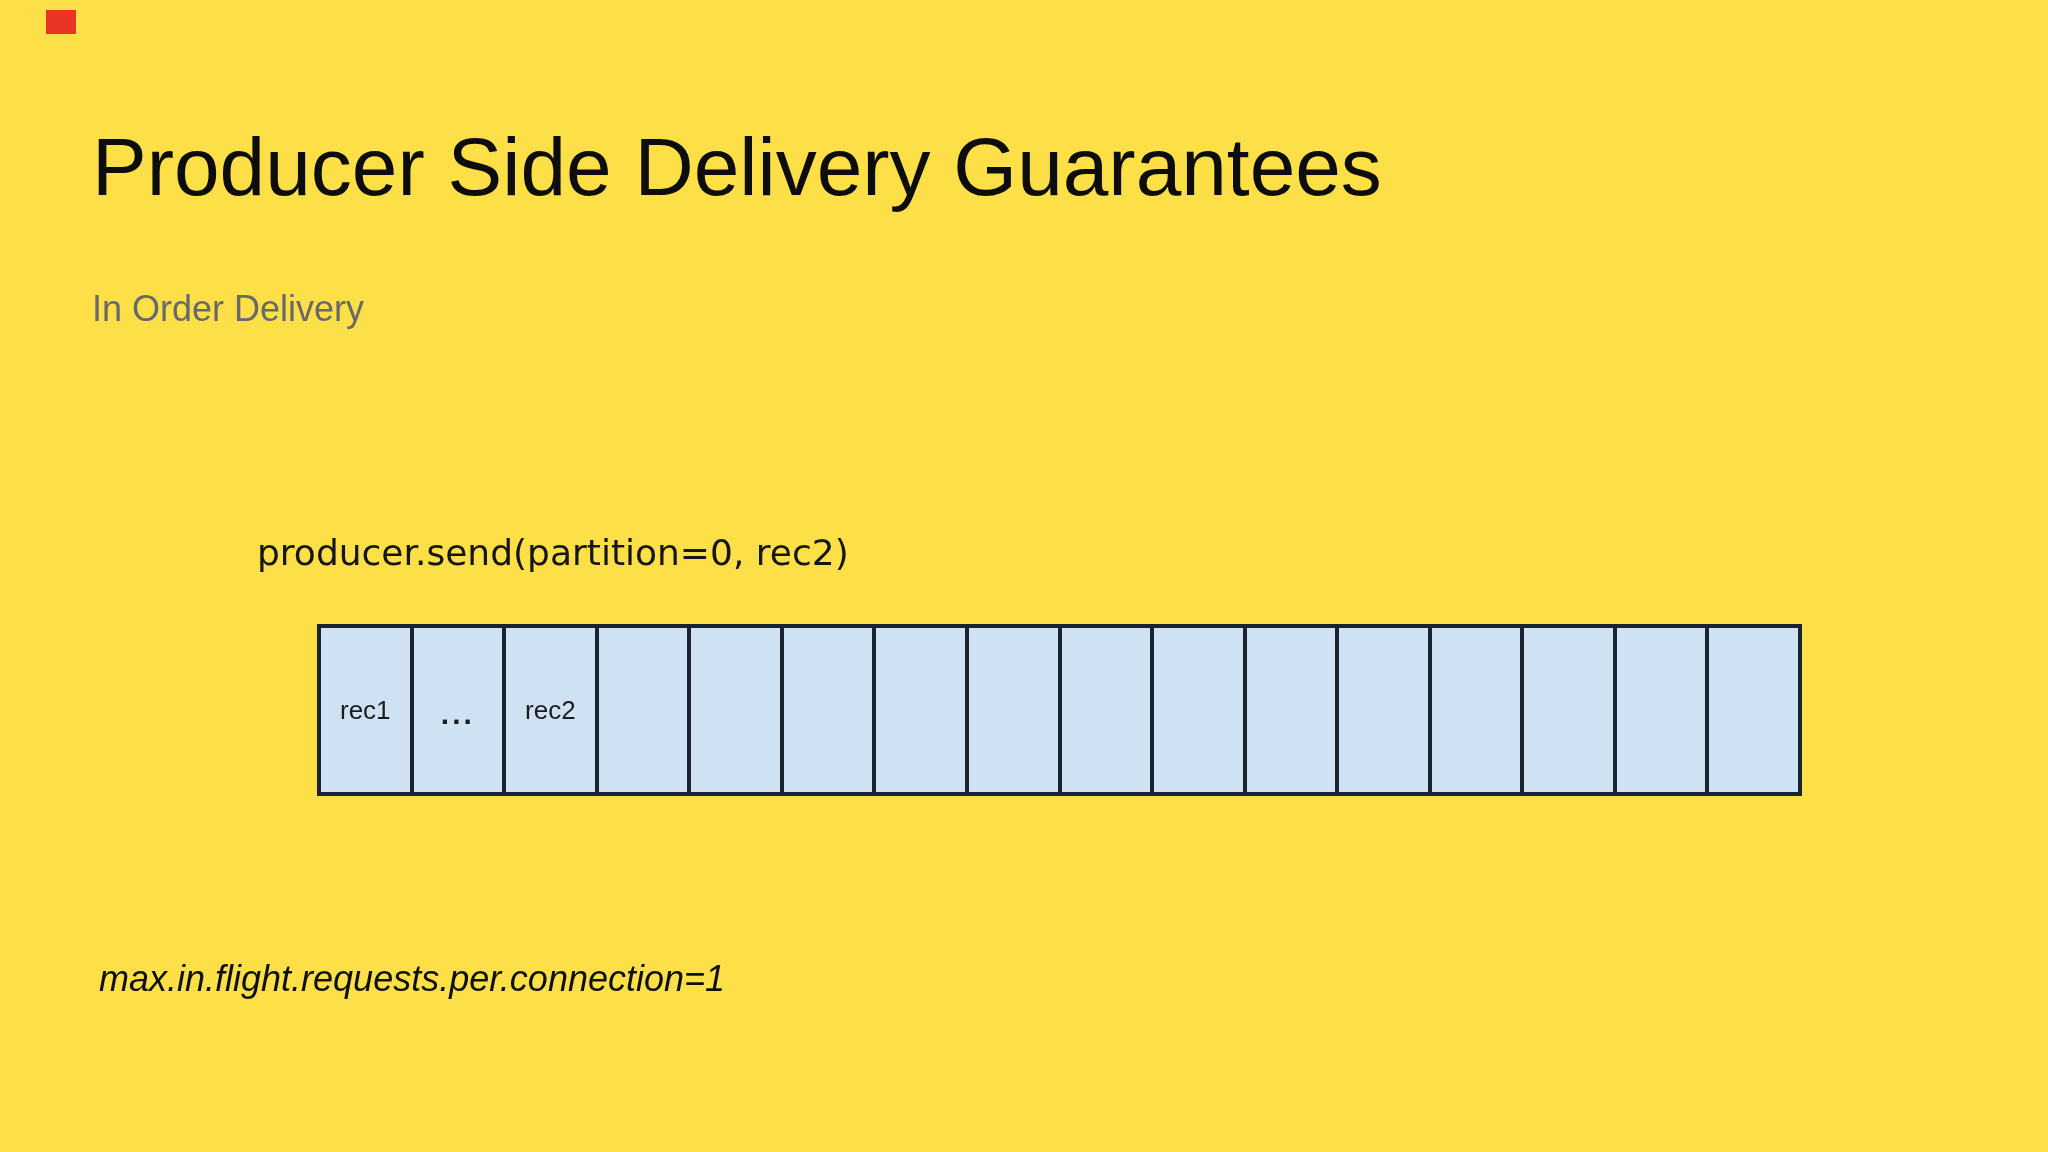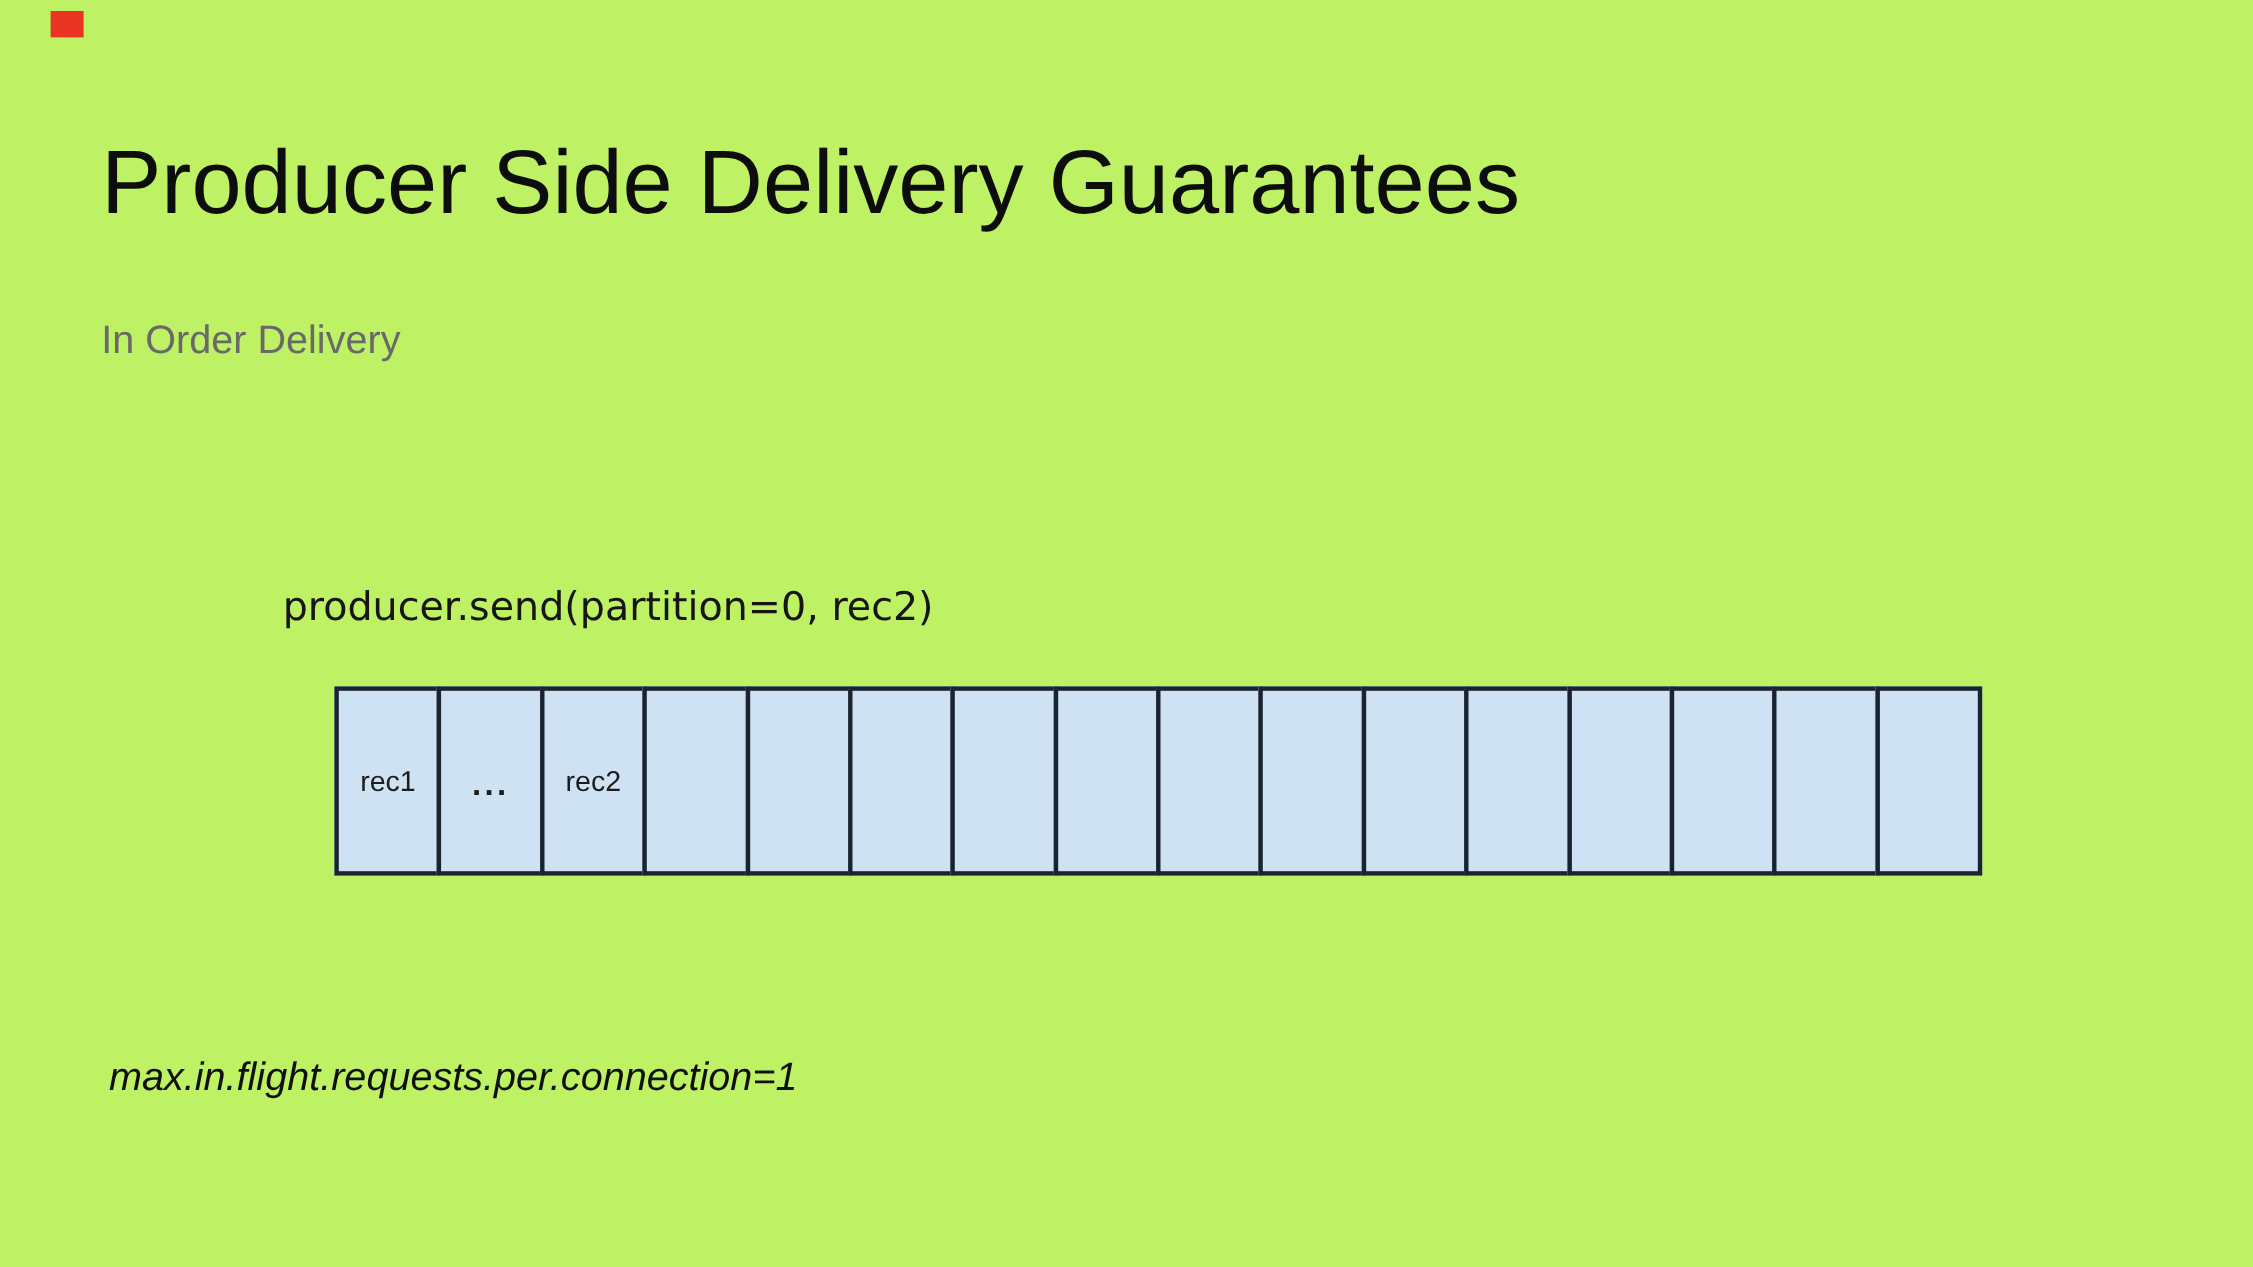--- a/index.html
+++ b/index.html
@@ -5,21 +5,21 @@
   html, body {
     margin: 0;
     padding: 0;
     background: #ffffff;
     font-family: "Liberation Sans", sans-serif;
   }
   .slide {
     position: relative;
     width: 2048px;
     height: 1152px;
-    background: #bef264;
+    background: #fde047;
     overflow: hidden;
   }
   .record-indicator {
     position: absolute;
     left: 46px;
     top: 10px;
     width: 30px;
     height: 24px;
     background: #e93323;
   }
@@ -63,21 +63,21 @@
     background: #cfe2f3;
     border: 4px solid #1a2430;
     margin-left: -4px;
     display: flex;
     align-items: center;
     justify-content: center;
     font-size: 26px;
     color: #1c1c1c;
   }
   .partition-cell:first-child {
-    margin-left: 0;
+    margin-left: 13px;
   }
   .cell-label--ellipsis {
     font-weight: bold;
     font-size: 30px;
     letter-spacing: 3px;
     transform: translateY(4px);
   }
   .config-note {
     position: absolute;
     left: 99px;

